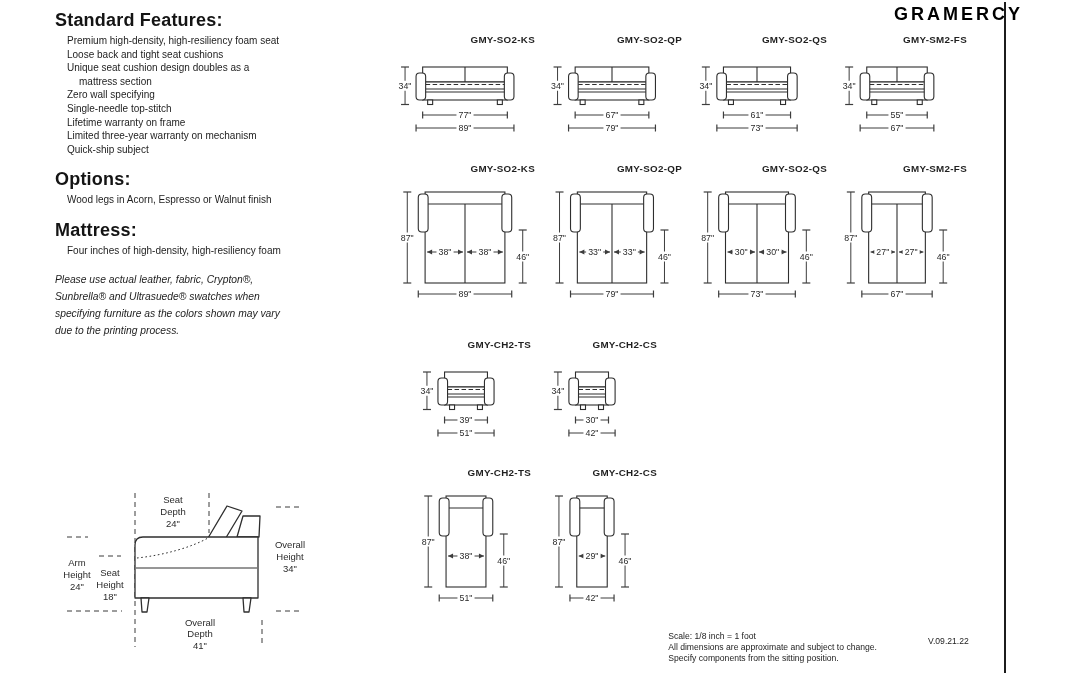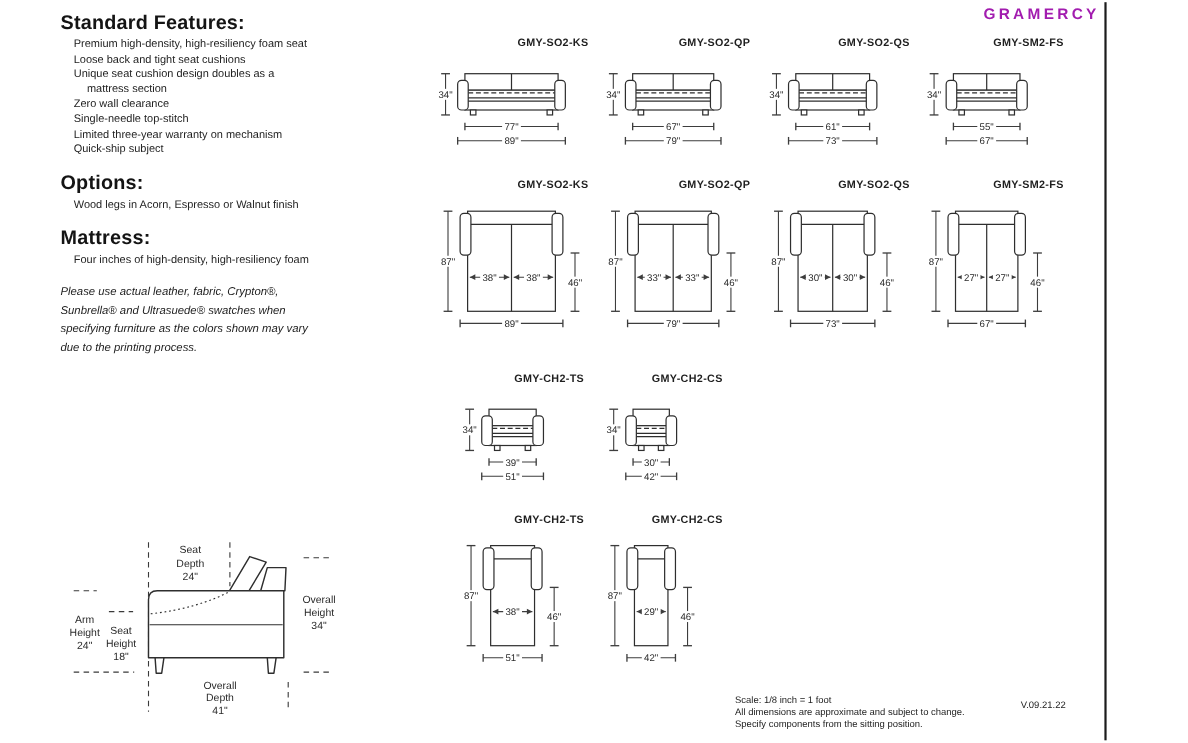--- a/index.html
+++ b/index.html
@@ -1,21 +1,21 @@
 <!DOCTYPE html>
 <html><head>
 <meta charset="utf-8">
 <style>
   html,body{margin:0;padding:0;background:#ffffff;}
   body{width:1080px;height:675px;position:relative;overflow:hidden;
        font-family:"Liberation Sans",sans-serif;color:#1d1d1d;}
   .page{position:absolute;inset:0;background:#fff;}
 
-  .brand{position:absolute;left:894px;top:4px;font-size:14px;font-weight:bold;
-         letter-spacing:3px;color:#a21caf;}
+  .brand{position:absolute;left:894px;top:4px;font-size:18px;font-weight:bold;
+         letter-spacing:3px;color:#000000;}
   .right-rule{position:absolute;left:1004px;top:2px;width:2px;height:671px;background:#1c1c1c;}
 
   .left-panel{position:absolute;left:55px;top:10px;width:305px;}
   .left-panel h2{margin:0 0 3px 0;font-size:18px;font-weight:bold;color:#141414;letter-spacing:.2px;}
   .left-panel ul{list-style:none;margin:0 0 13px 0;padding:0 0 0 12px;}
   .left-panel li{font-size:10px;line-height:13.6px;color:#1d1d1d;}
   .left-panel li.ind{padding-left:12px;}
   .note{margin-top:13px;font-style:italic;font-size:10.3px;line-height:17px;color:#1d1d1d;}
 
   .cell{position:absolute;}
@@ -39,22 +39,23 @@
   <div class="brand">GRAMERCY</div>
   <div class="right-rule"></div>
 
   <div class="left-panel">
     <h2>Standard Features:</h2>
     <ul id="features-list">
         <li>Premium high-density, high-resiliency foam seat</li>
         <li>Loose back and tight seat cushions</li>
         <li>Unique seat cushion design doubles as a</li>
         <li class="ind">mattress section</li>
-        <li>Zero wall clearance</li>
+        <li>Zero wall specifying</li>
         <li>Single-needle top-stitch</li>
+        <li>Lifetime warranty on frame</li>
         <li>Limited three-year warranty on mechanism</li>
         <li>Quick-ship subject</li>
       </ul>
     <h2>Options:</h2>
     <ul id="options-list">
         <li>Wood legs in Acorn, Espresso or Walnut finish</li>
       </ul>
     <h2>Mattress:</h2>
     <ul id="mattress-list">
         <li>Four inches of high-density, high-resiliency foam</li>

